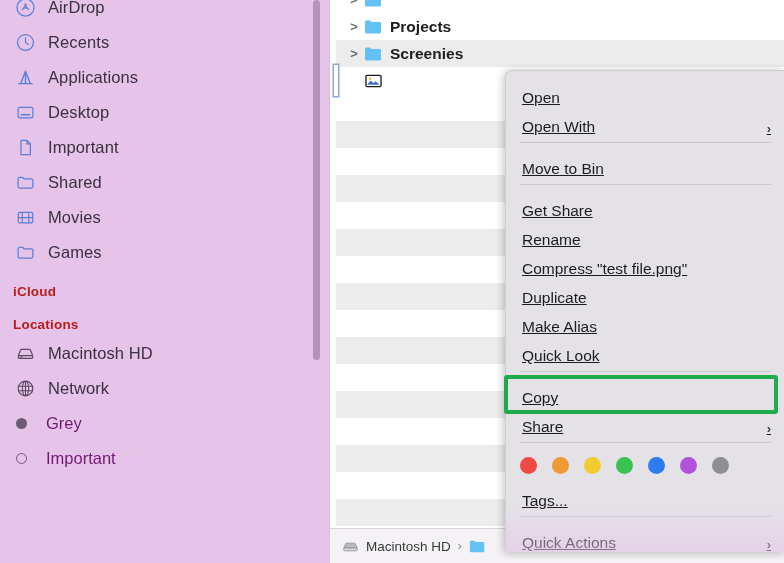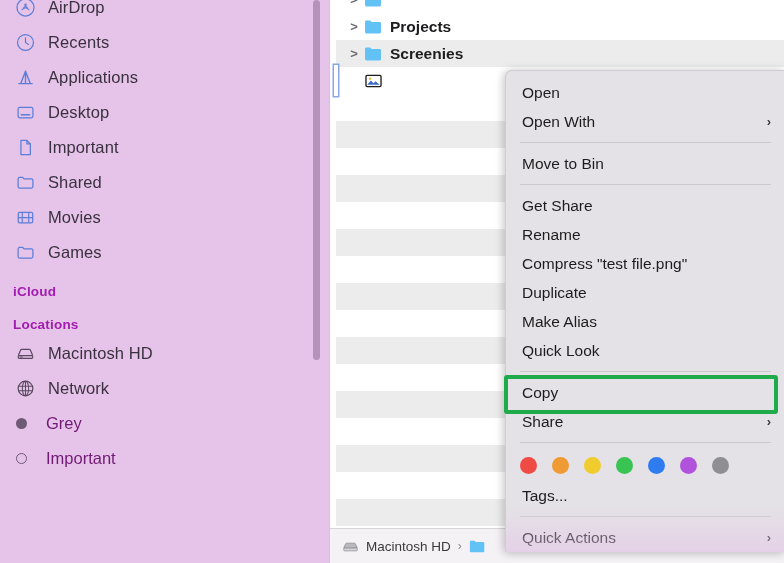--- a/index.html
+++ b/index.html
@@ -61,21 +61,21 @@
   .sb-item .sb-label {
     white-space: nowrap;
   }
   .sb-header {
     height: 33px;
     display: flex;
     align-items: flex-end;
     padding-left: 13px;
     padding-bottom: 4px;
     box-sizing: border-box;
-    color: #a21caf;
+    color: #b91c1c;
     font-size: 13.5px;
     font-weight: 700;
     letter-spacing: 0.2px;
   }
   .sb-tag {
     height: 35px;
     display: flex;
     align-items: center;
     padding-left: 16px;
     box-sizing: border-box;
@@ -236,27 +236,28 @@
     border-left: 1px solid #cfcdd2;
     box-shadow: -2px 0 10px rgba(0,0,0,0.14), 0 2px 10px rgba(0,0,0,0.12);
     z-index: 10;
     overflow: hidden;
     padding-top: 7px;
   }
   .mi {
     position: relative;
     height: 29px;
     display: flex;
-    align-items: center;
+    align-items: flex-end;
     padding: 0 14px 0 16px;
     box-sizing: border-box;
     font-size: 15.5px;
     color: #1c1c1e;
     justify-content: space-between;
     white-space: nowrap;
+    text-decoration: underline;
   }
   .mi .chev {
     font-size: 13px;
     color: #3a3a3c;
     font-weight: 700;
   }
   .mi-sep {
     height: 1px;
     background: #cbc9ce;
     margin: 6px 14px 6px 14px;

